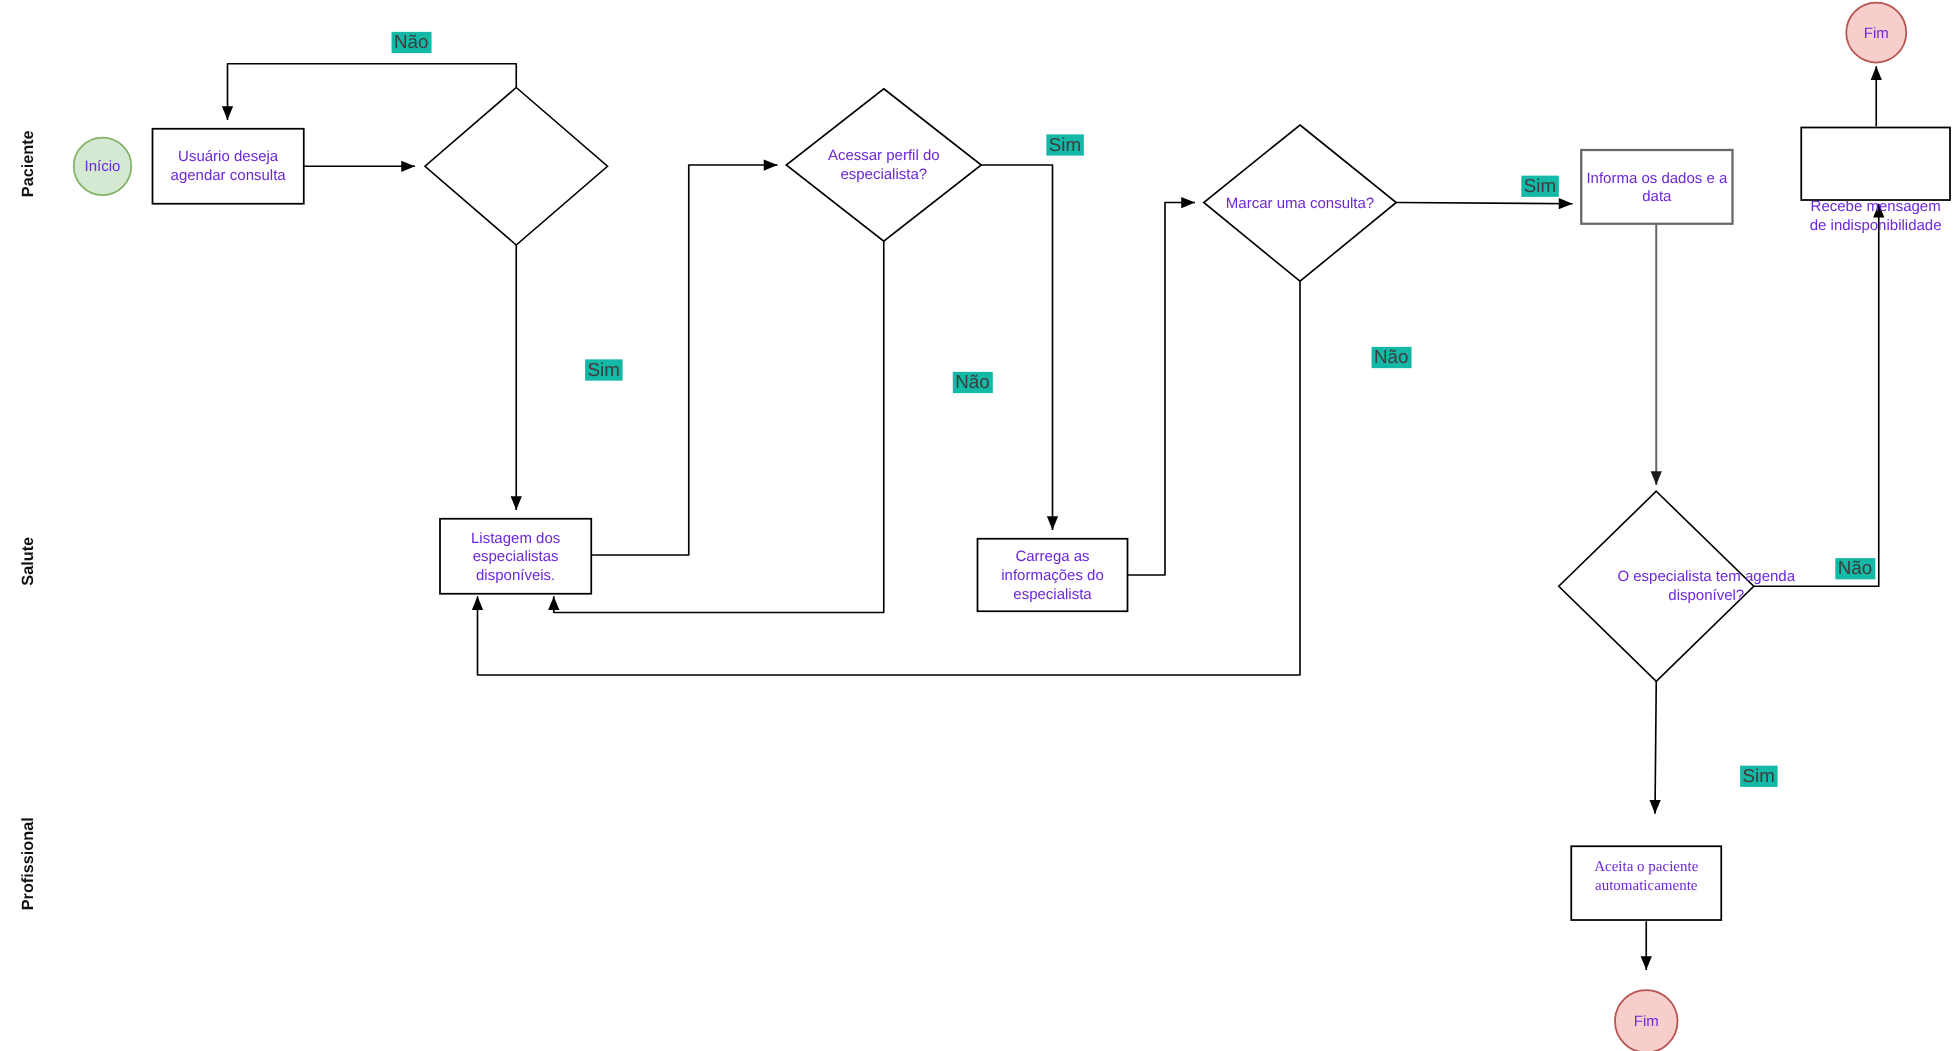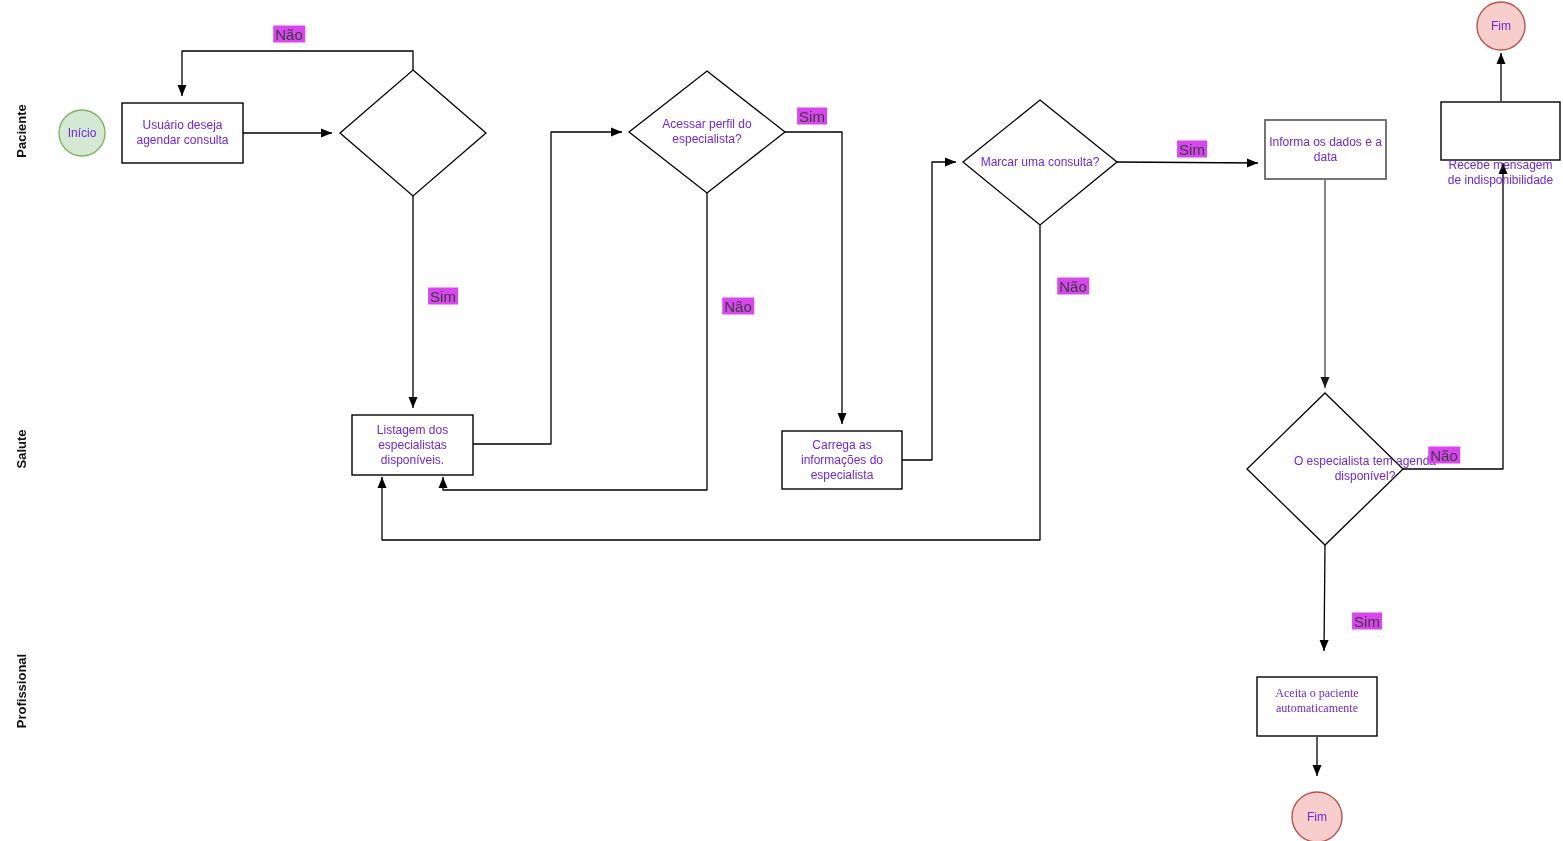--- a/index.html
+++ b/index.html
@@ -22,23 +22,24 @@
     line-height: 1.25;
     color: #6d28d9;
     pointer-events: none;
   }
   .edge-label {
     position: absolute;
     transform: translate(-50%, -50%);
     font-size: 15px;
     color: #3c3c3c;
     white-space: nowrap;
-    background: #d946ef;
+    background: #14b8a6;
     padding: 0 2px;
     pointer-events: none;
+    margin-left: 40px;
   }
   .lane-label {
     position: absolute;
     width: 140px;
     height: 18px;
     display: flex;
     align-items: center;
     justify-content: center;
     transform: rotate(-90deg);
     font-size: 13px;

